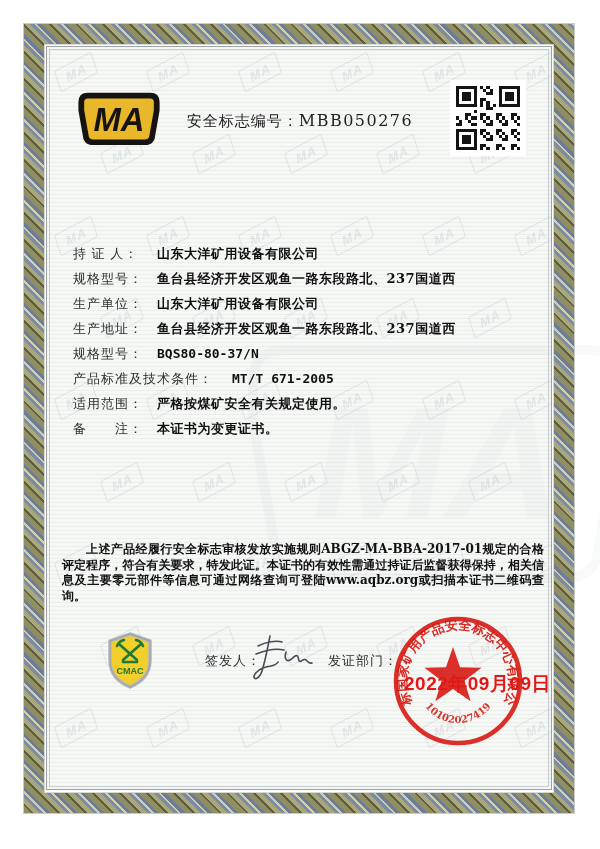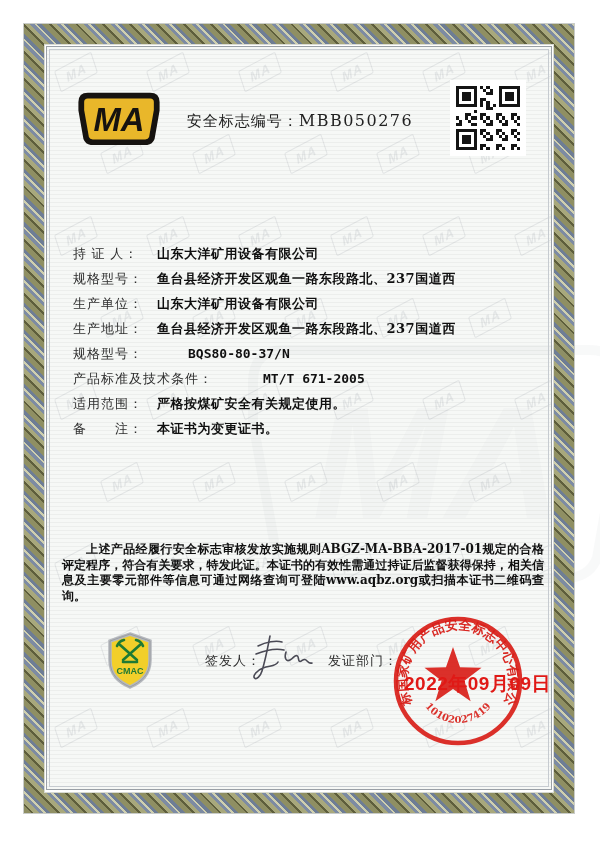--- a/index.html
+++ b/index.html
@@ -34,21 +34,21 @@
   
   .title{position:absolute;left:0;right:0;top:180px;text-align:center;
     font-family:"DejaVu Serif","Liberation Serif",serif;font-weight:bold;font-size:30px;
     letter-spacing:3px;color:#111;}
   
   .rows{position:absolute;left:73px;right:55px;top:246px;font-size:13px;line-height:15px;}
   .row{display:flex;margin-bottom:10px;align-items:baseline;}
   .lab{flex:0 0 84px;color:#2e2e2e;letter-spacing:1px;}
   .lab.wide{flex:0 0 159px;}
   .val{font-family:"DejaVu Serif","Liberation Serif",serif;font-weight:bold;color:#101010;letter-spacing:0.5px;}
-  .val.model{font-family:"DejaVu Sans Mono","Liberation Mono",monospace;letter-spacing:0;margin-left:31px;}
+  .val.model{font-family:"DejaVu Sans Mono","Liberation Mono",monospace;letter-spacing:0;}
   .row.issue .val{flex:0 0 145px;}
   .row.issue .lab2{flex:0 0 78px;margin-left:2px;color:#2e2e2e;letter-spacing:1px;}
   .row.remark .val{}
   
   .statement{position:absolute;left:62px;right:56px;top:542px;
     font-family:"DejaVu Serif","Liberation Serif",serif;font-weight:bold;
     font-size:12px;line-height:15.5px;text-indent:2em;color:#101010;text-align:justify;}
   
   .cmac{position:absolute;left:106px;top:632px;width:48px;height:58px;}
   .signer-label,.dept-label{position:absolute;top:652px;font-size:13px;letter-spacing:1px;color:#2e2e2e;}

